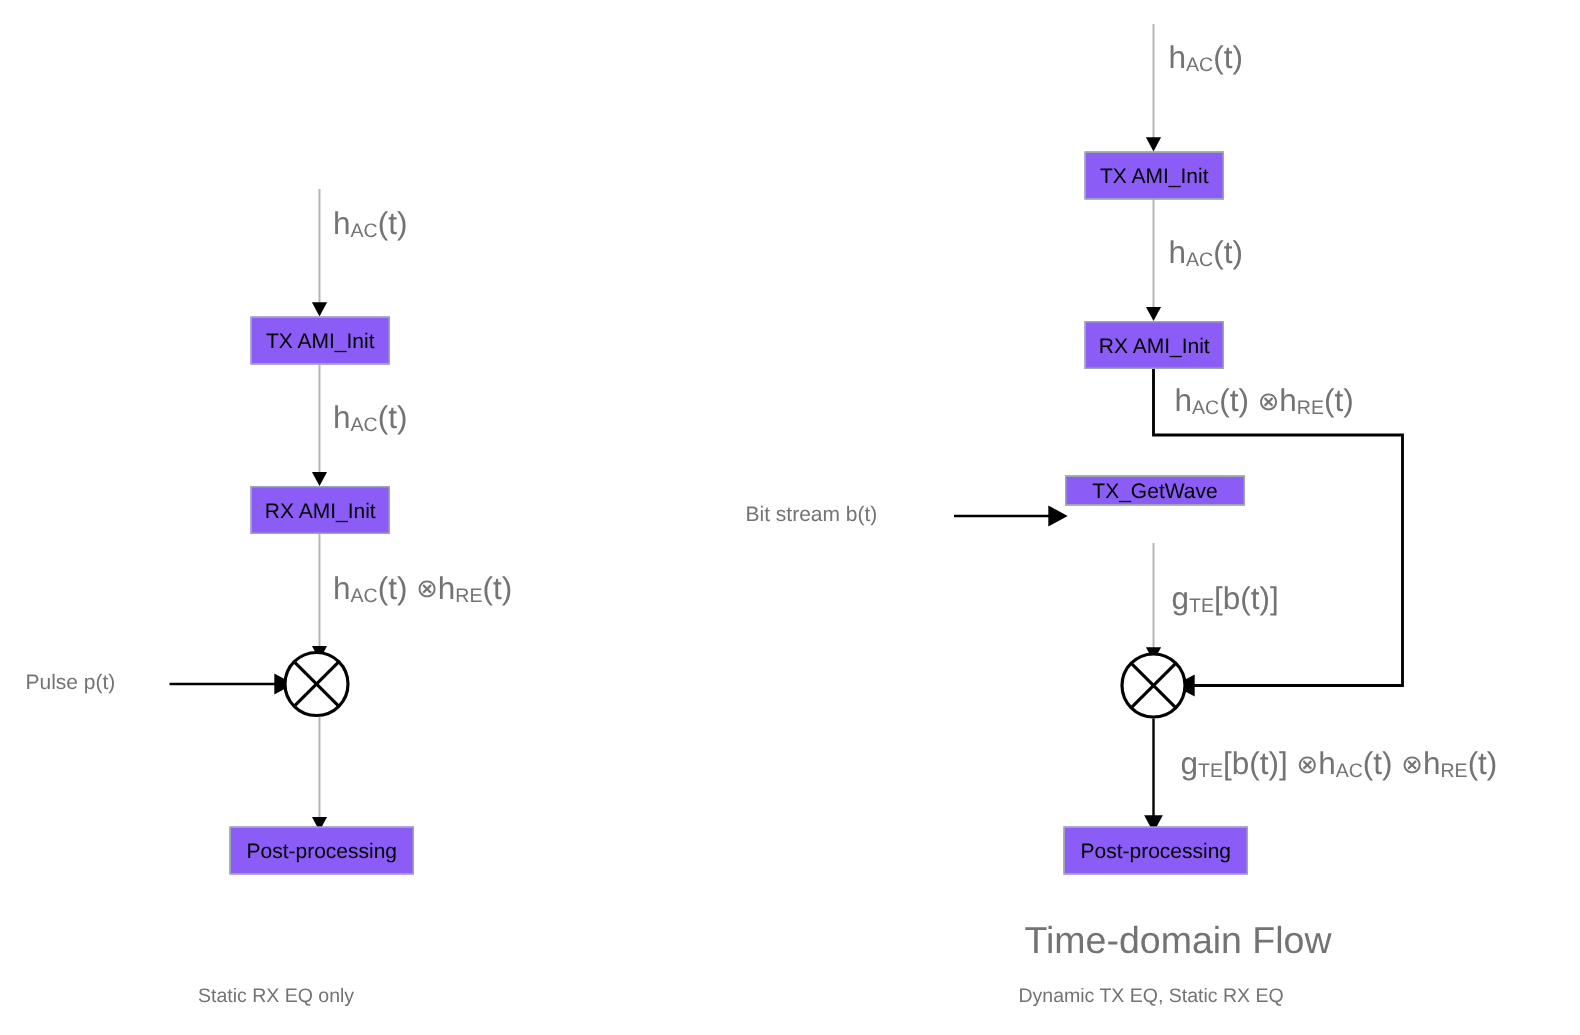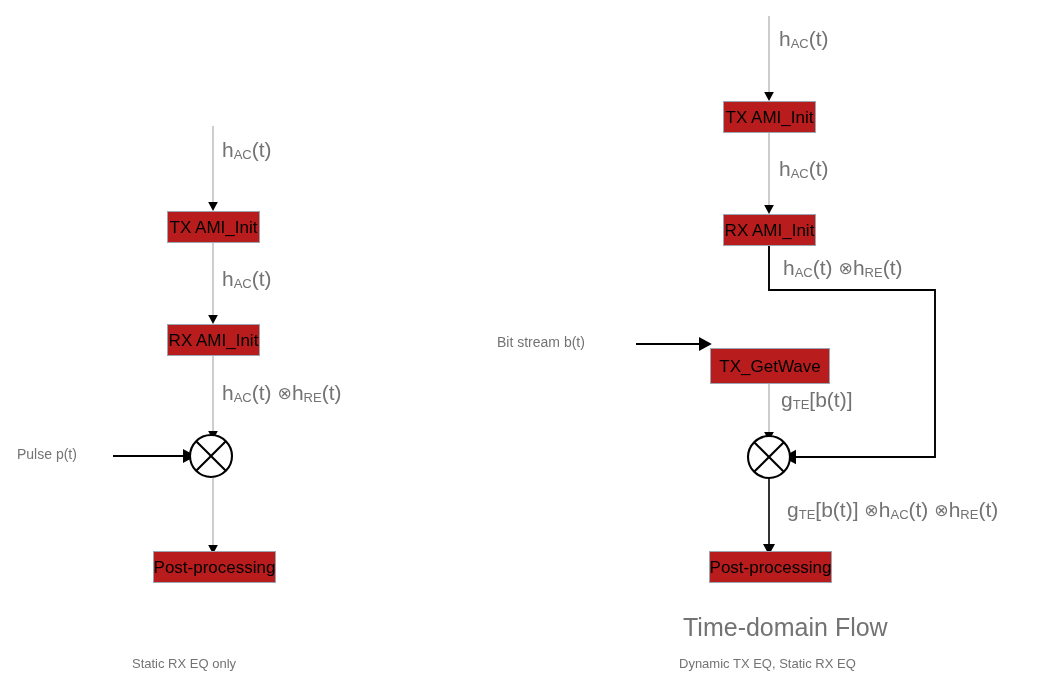--- a/index.html
+++ b/index.html
@@ -21,27 +21,27 @@
   svg.wires {
     position: absolute;
     left: 0;
     top: 0;
     width: 1053px;
     height: 690px;
     pointer-events: none;
   }
   .node-box {
     position: absolute;
-    background: #b91c1c;
+    background: #8b5cf6;
     border: 1px solid #9aa6b2;
     box-sizing: border-box;
     display: flex;
     align-items: center;
     justify-content: center;
-    font-size: 17px;
+    font-size: 14px;
     line-height: 1;
     color: #000000;
     white-space: nowrap;
   }
   .lbl {
     position: absolute;
     white-space: nowrap;
     line-height: 1;
     color: #737373;
   }
@@ -146,21 +146,21 @@
   <div class="lbl flow-sub" style="left:132px; top:657px;">Static RX EQ only</div>
 
   <div class="node-box" style="left:723px; top:101px; width:93px; height:32px;">
     <span>TX AMI_Init</span>
   </div>
 
   <div class="node-box" style="left:723px; top:214px; width:93px; height:32px;">
     <span>RX AMI_Init</span>
   </div>
 
-  <div class="node-box" style="left:710px; top:348px; width:120px; height:36px;">
+  <div class="node-box" style="left:710px; top:317px; width:120px; height:20px;">
     <span>TX_GetWave</span>
   </div>
 
   <div class="node-box" style="left:709px; top:551px; width:123px; height:32px;">
     <span>Post-processing</span>
   </div>
 
   <div class="lbl sig" style="left:779px; top:28px;">
     <span>h</span><sub>AC</sub><span>(t)</span>
   </div>

